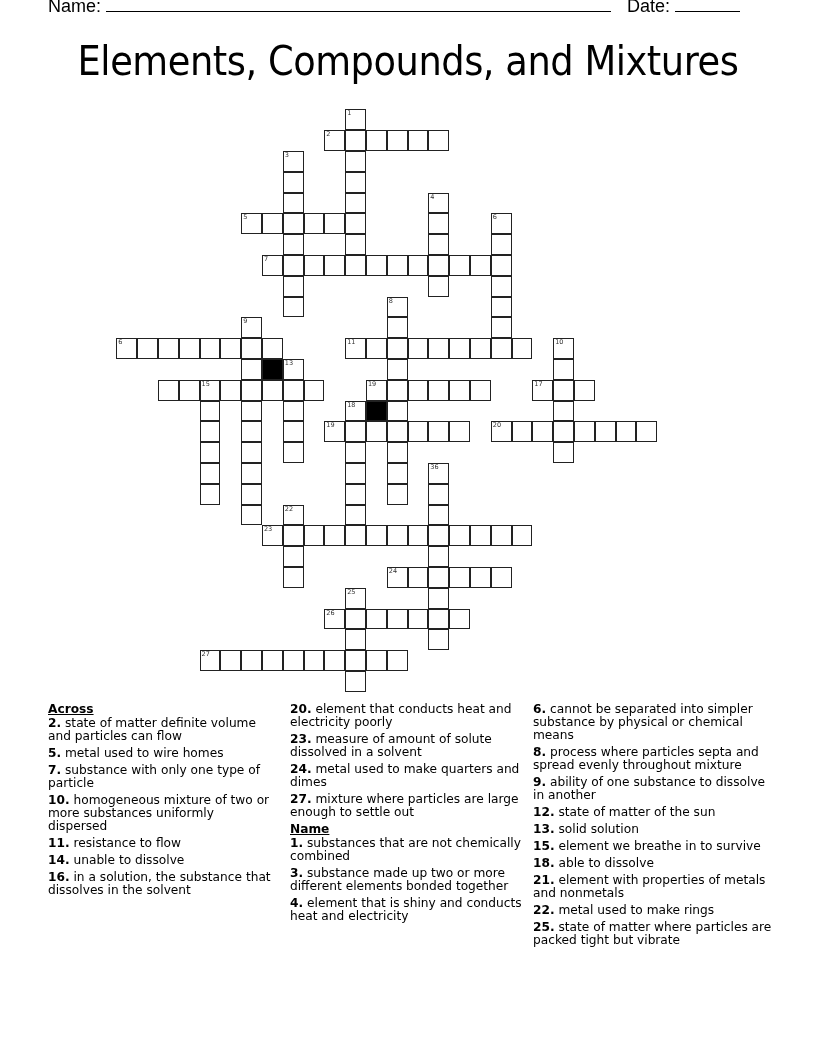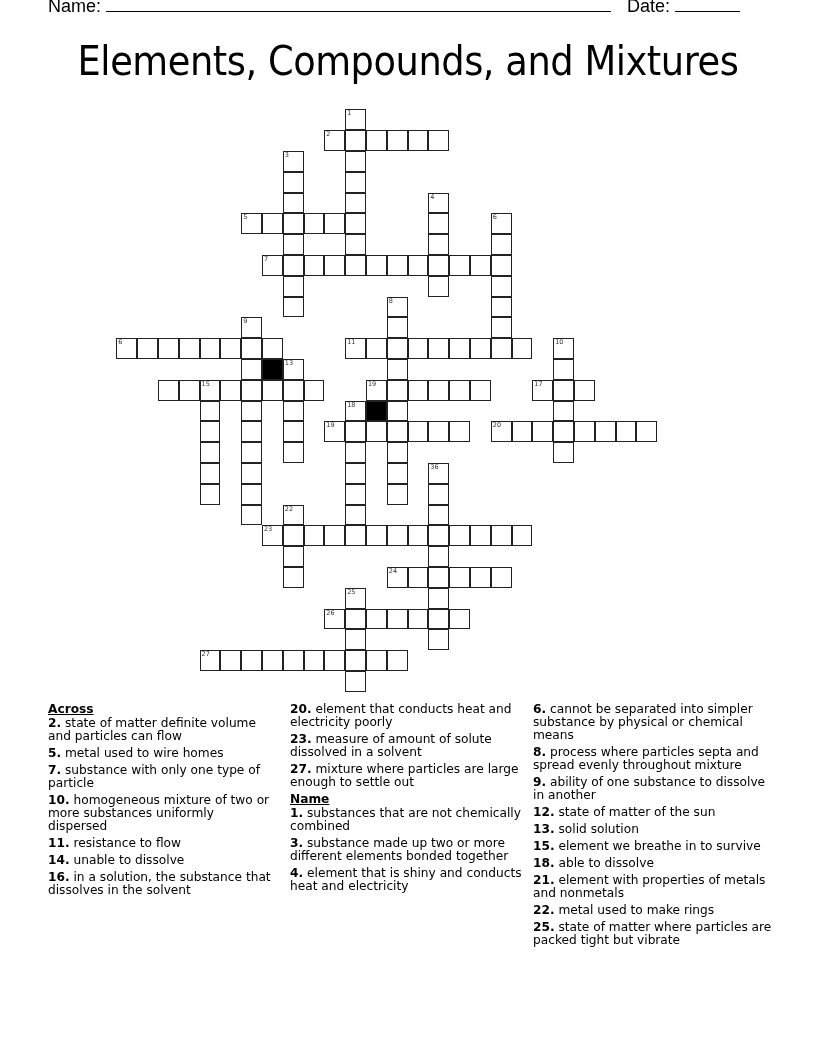--- a/index.html
+++ b/index.html
@@ -271,20 +271,21 @@
     <div class="clue"><b>5.</b> metal used to wire homes</div>
     <div class="clue"><b>7.</b> substance with only one type of particle</div>
     <div class="clue"><b>10.</b> homogeneous mixture of two or more substances uniformly dispersed</div>
     <div class="clue"><b>11.</b> resistance to flow</div>
     <div class="clue"><b>14.</b> unable to dissolve</div>
     <div class="clue"><b>16.</b> in a solution, the substance that dissolves in the solvent</div>
   </div>
 <div class="col" id="col2" style="left:290px;width:236px;">
     <div class="clue"><b>20.</b> element that conducts heat and electricity poorly</div>
     <div class="clue"><b>23.</b> measure of amount of solute dissolved in a solvent</div>
+    <div class="clue"><b>24.</b> metal used to make quarters and dimes</div>
     <div class="clue"><b>27.</b> mixture where particles are large enough to settle out</div>
     <div class="hdr">Name</div>
     <div class="clue"><b>1.</b> substances that are not chemically combined</div>
     <div class="clue"><b>3.</b> substance made up two or more different elements bonded together</div>
     <div class="clue"><b>4.</b> element that is shiny and conducts heat and electricity</div>
   </div>
 <div class="col" id="col3" style="left:533px;width:240px;">
     <div class="clue"><b>6.</b> cannot be separated into simpler substance by physical or chemical means</div>
     <div class="clue"><b>8.</b> process where particles septa and spread evenly throughout mixture</div>
     <div class="clue"><b>9.</b> ability of one substance to dissolve in another</div>

